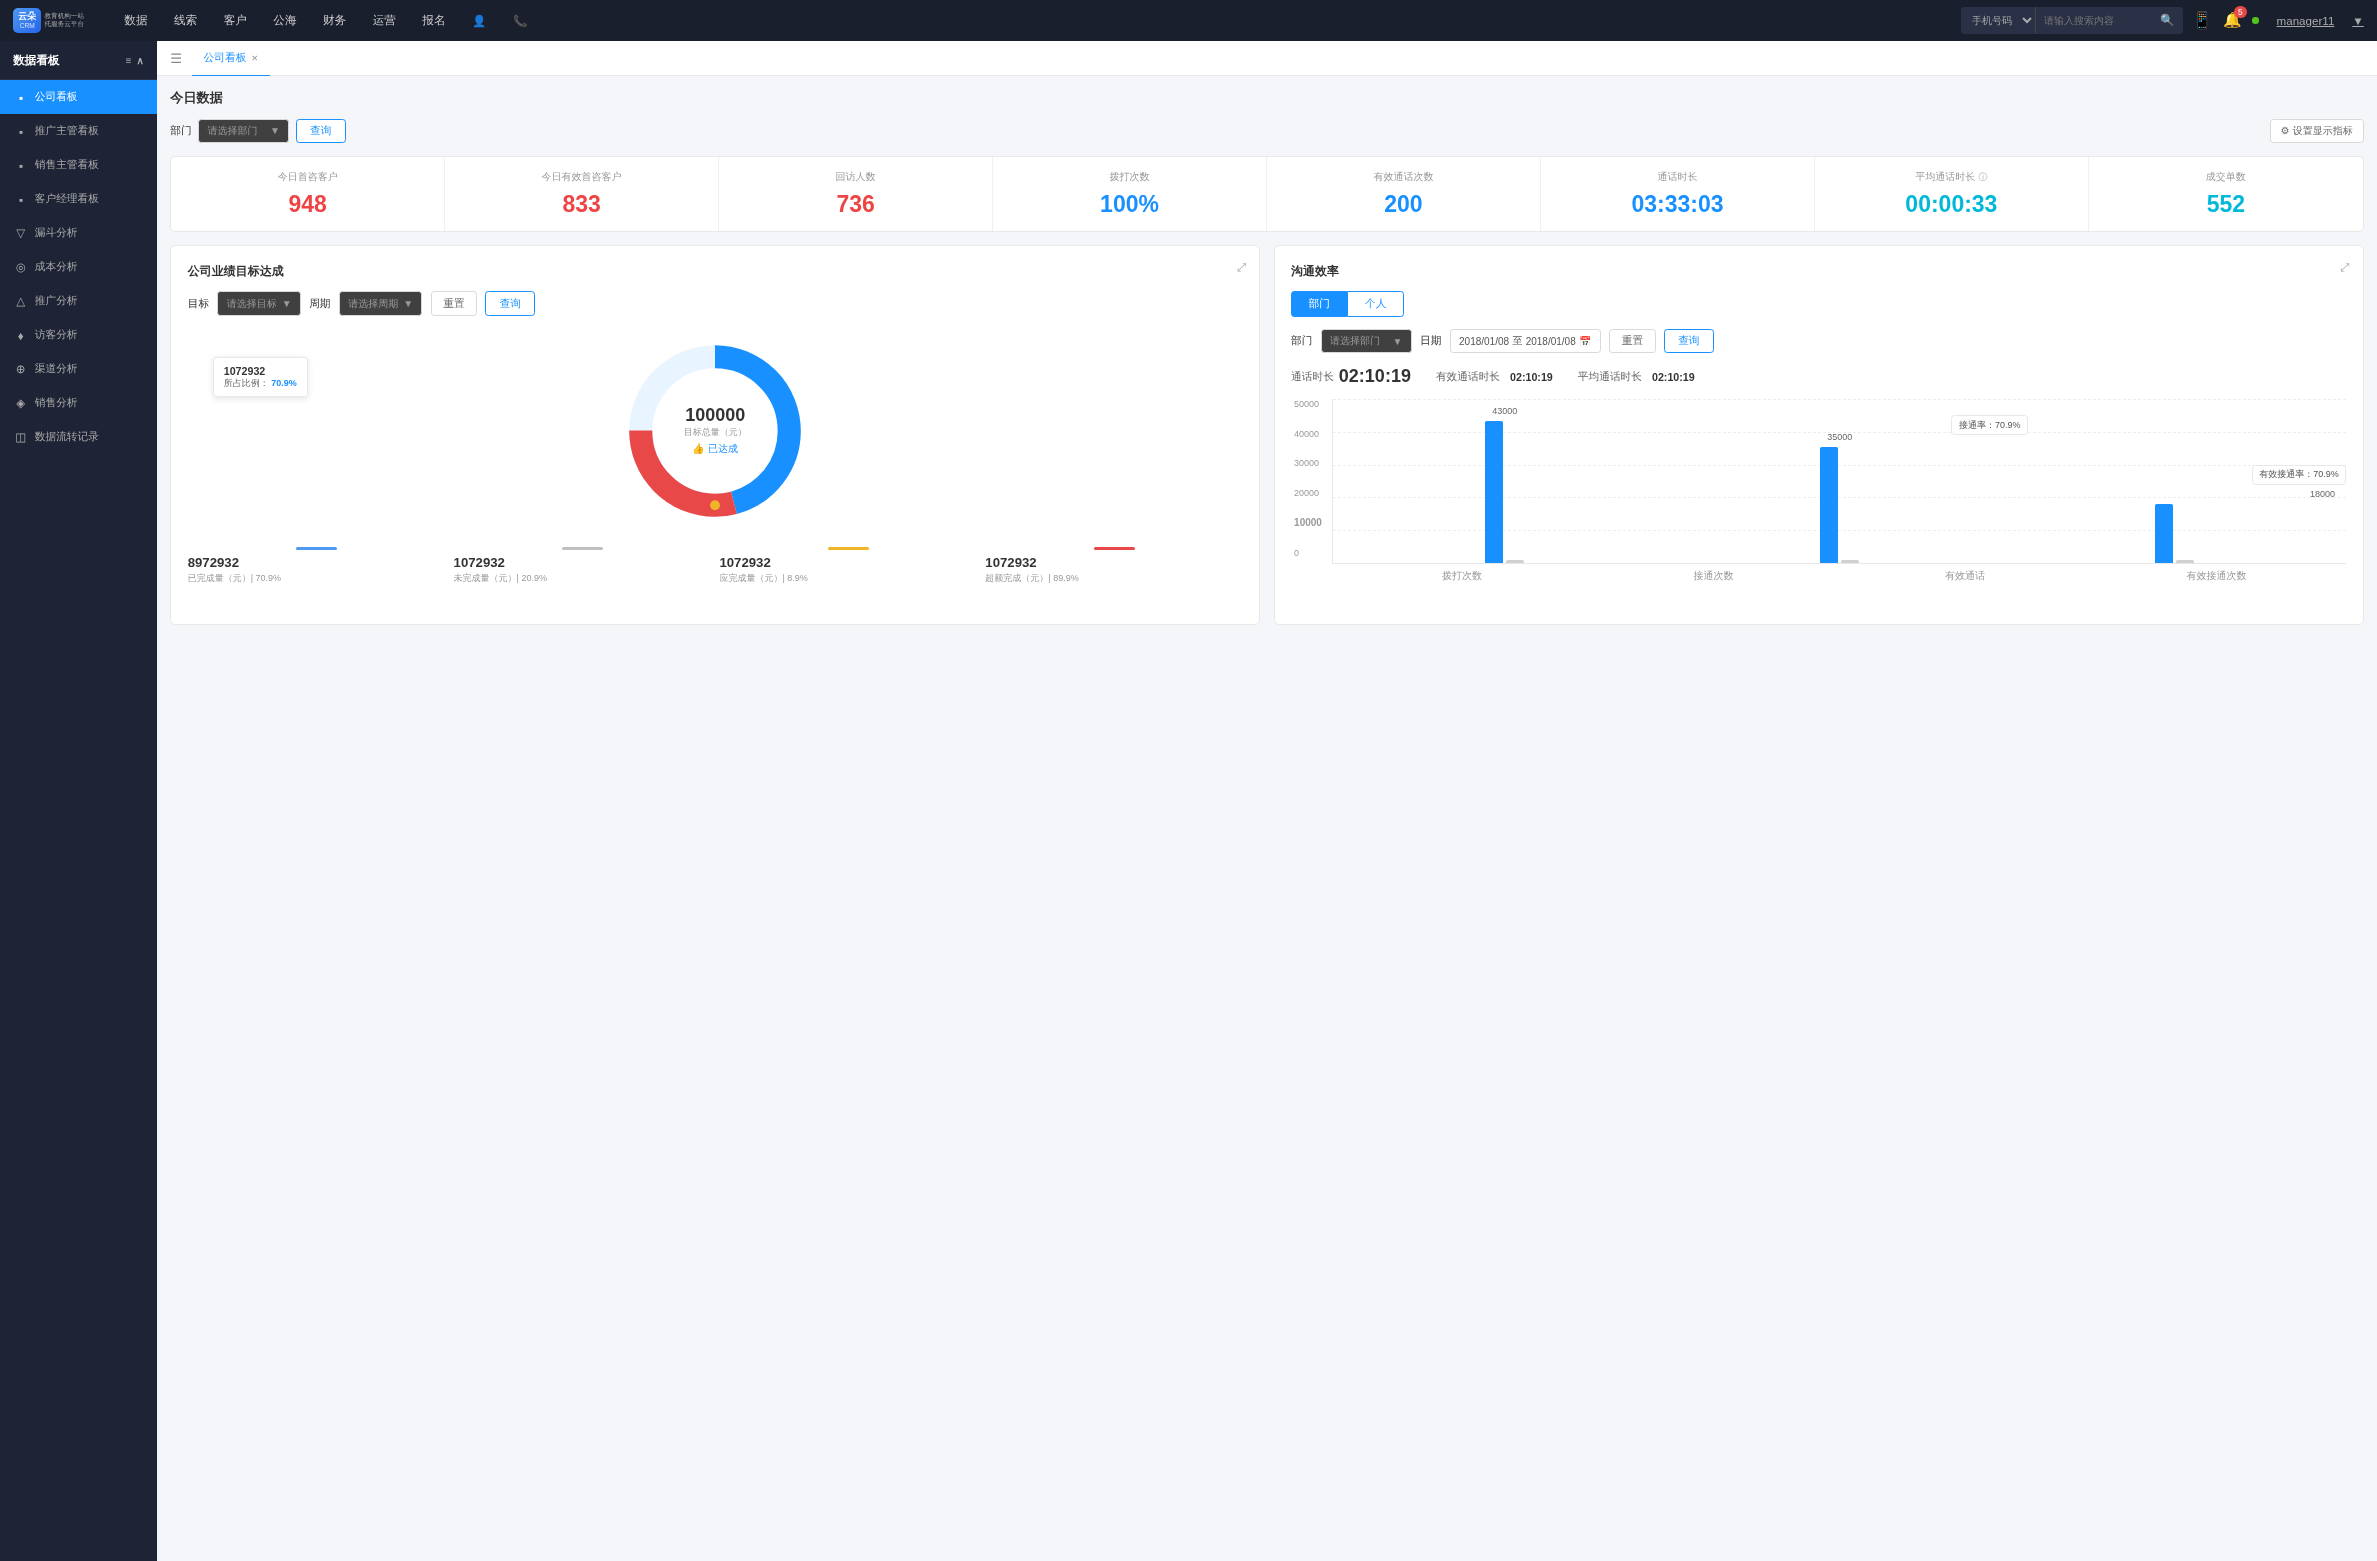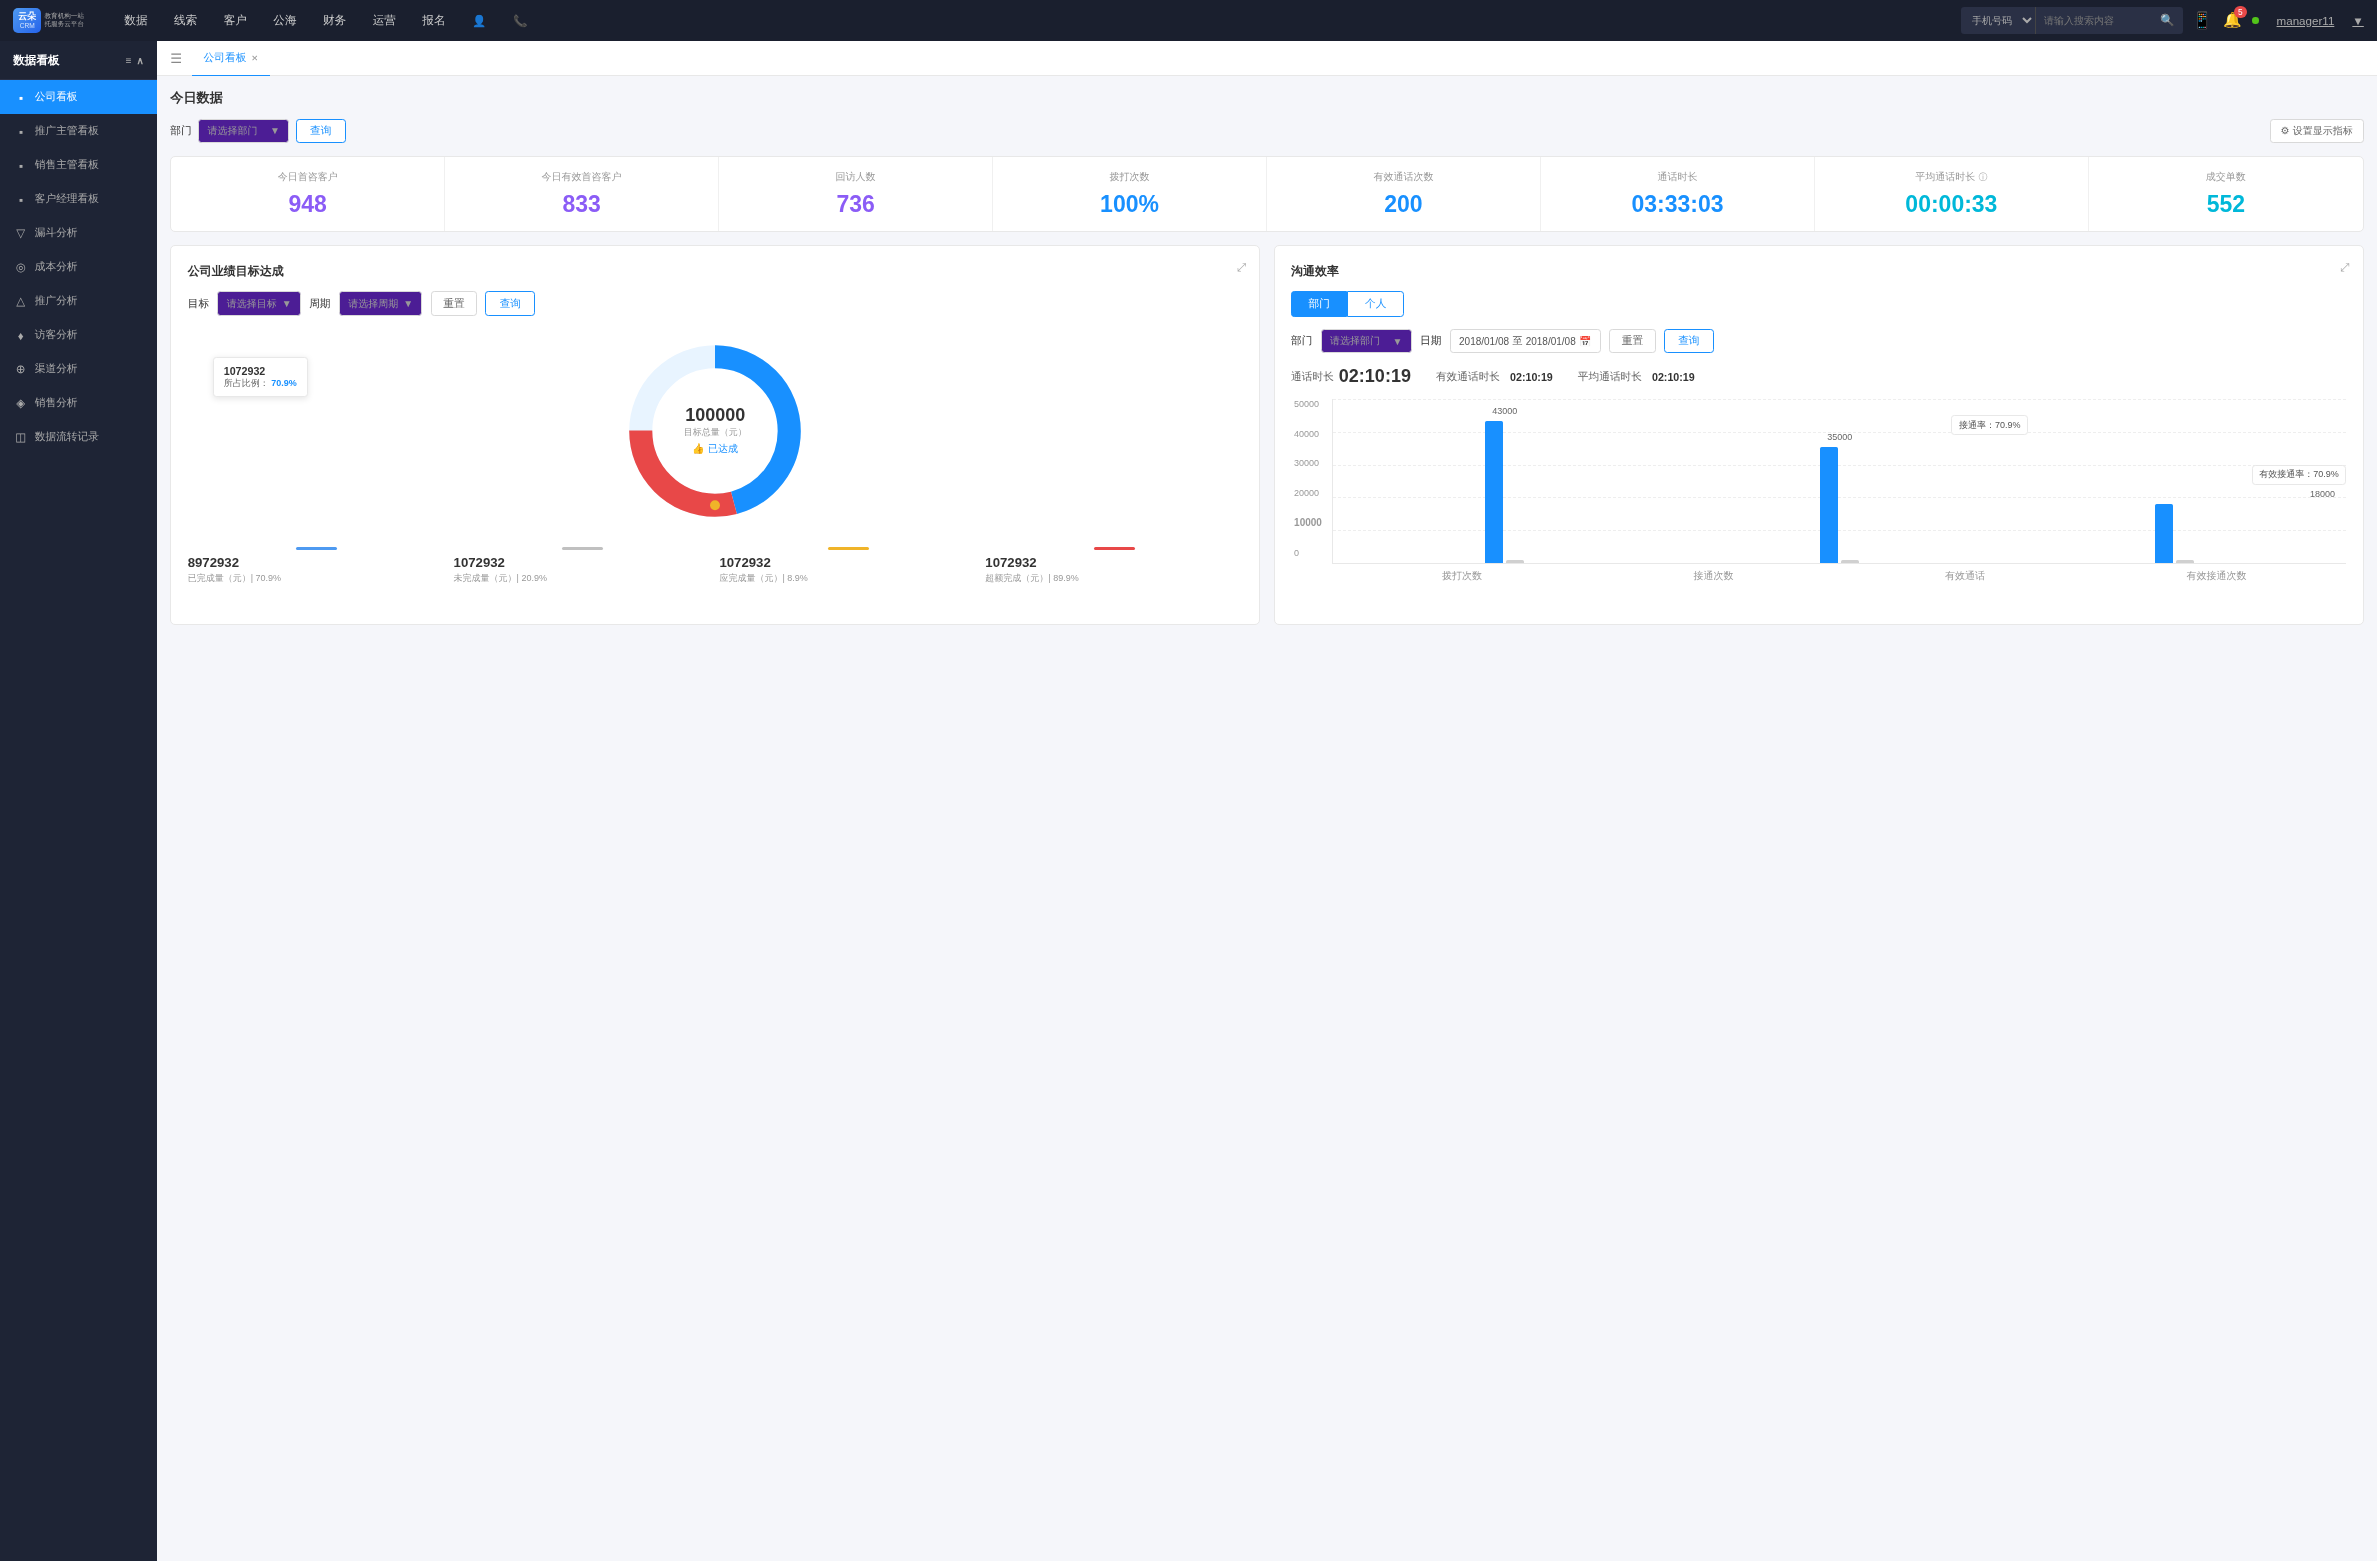--- a/index.html
+++ b/index.html
@@ -91,21 +91,21 @@
     
     .section-title { font-size: 13.2px; font-weight: bold; color: #333; margin-bottom: 11.6px; }
     .filter-row {
       display: flex; align-items: center; justify-content: space-between;
       margin-bottom: 13.2px;
     }
     .filter-left { display: flex; align-items: center; gap: 6.6px; }
     .filter-label { font-size: 10.7px; color: #333; }
     .select-box {
       display: flex; align-items: center; border: 0.8px solid #d9d9d9;
-      border-radius: 3.3px; padding: 4.1px 8.3px; background: #4c1d95;
+      border-radius: 3.3px; padding: 4.1px 8.3px; background: #404040;
       font-size: 10px; color: #999; cursor: pointer; min-width: 91px;
       justify-content: space-between; gap: 5px;
     }
     .btn-query {
       background: white; border: 0.8px solid #1890ff; color: #1890ff;
       border-radius: 3.3px; padding: 4.1px 13.2px; font-size: 10.7px; cursor: pointer;
     }
     .btn-reset {
       background: white; border: 0.8px solid #d9d9d9; color: #666;
       border-radius: 3.3px; padding: 4.1px 11.6px; font-size: 10.7px; cursor: pointer;
@@ -121,21 +121,21 @@
       display: grid; grid-template-columns: repeat(8, 1fr); gap: 0;
       background: white; border-radius: 5px; margin-bottom: 13.2px;
       border: 0.8px solid #e8e8e8;
     }
     .stat-card {
       padding: 13.2px 10px; text-align: center; border-right: 0.8px solid #f0f0f0;
     }
     .stat-card:last-child { border-right: none; }
     .stat-label { font-size: 10px; color: #999; margin-bottom: 6.6px; }
     .stat-value { font-size: 23px; font-weight: bold; }
-    .stat-value.black { color: #8b5cf6; }
+    .stat-value.black { color: #ef4444; }
     .stat-value.blue { color: #1890ff; }
     .stat-value.cyan { color: #00b8d9; }
 
     
     .charts-row { display: grid; grid-template-columns: 1fr 1fr; gap: 13.2px; }
     .chart-panel {
       background: white; border-radius: 5px; padding: 16.5px;
       border: 0.8px solid #e8e8e8; position: relative;
     }
     .panel-title { font-size: 12px; font-weight: bold; color: #333; margin-bottom: 11.6px; }

